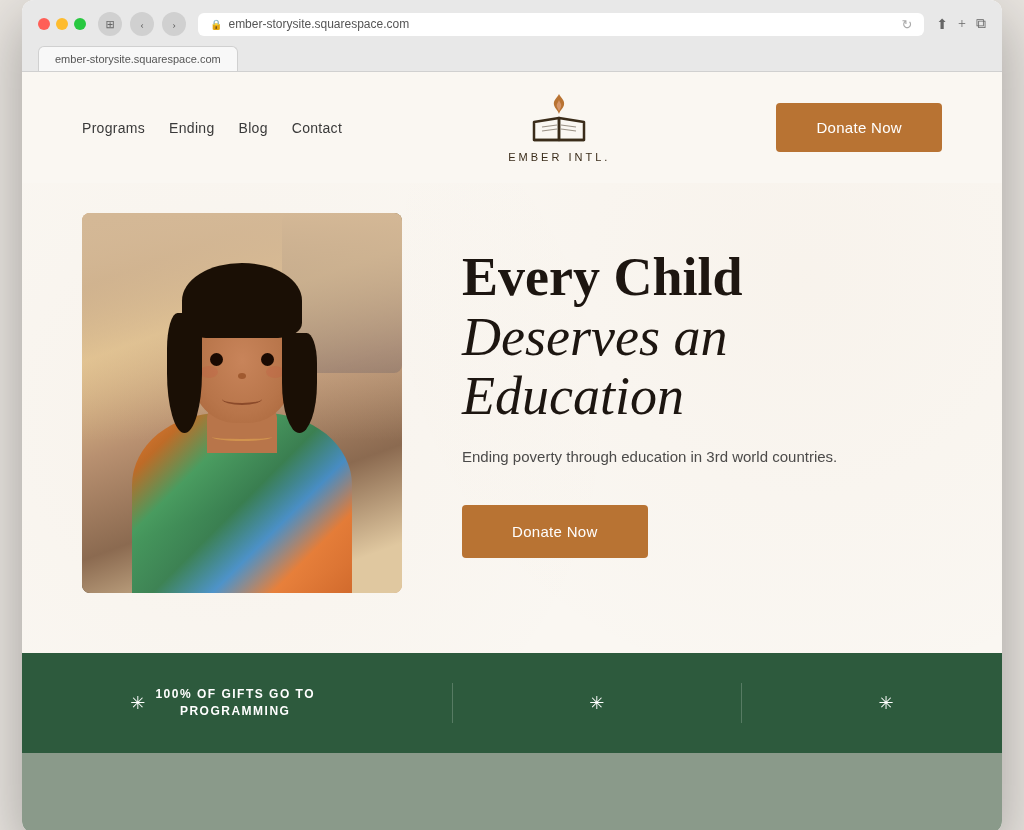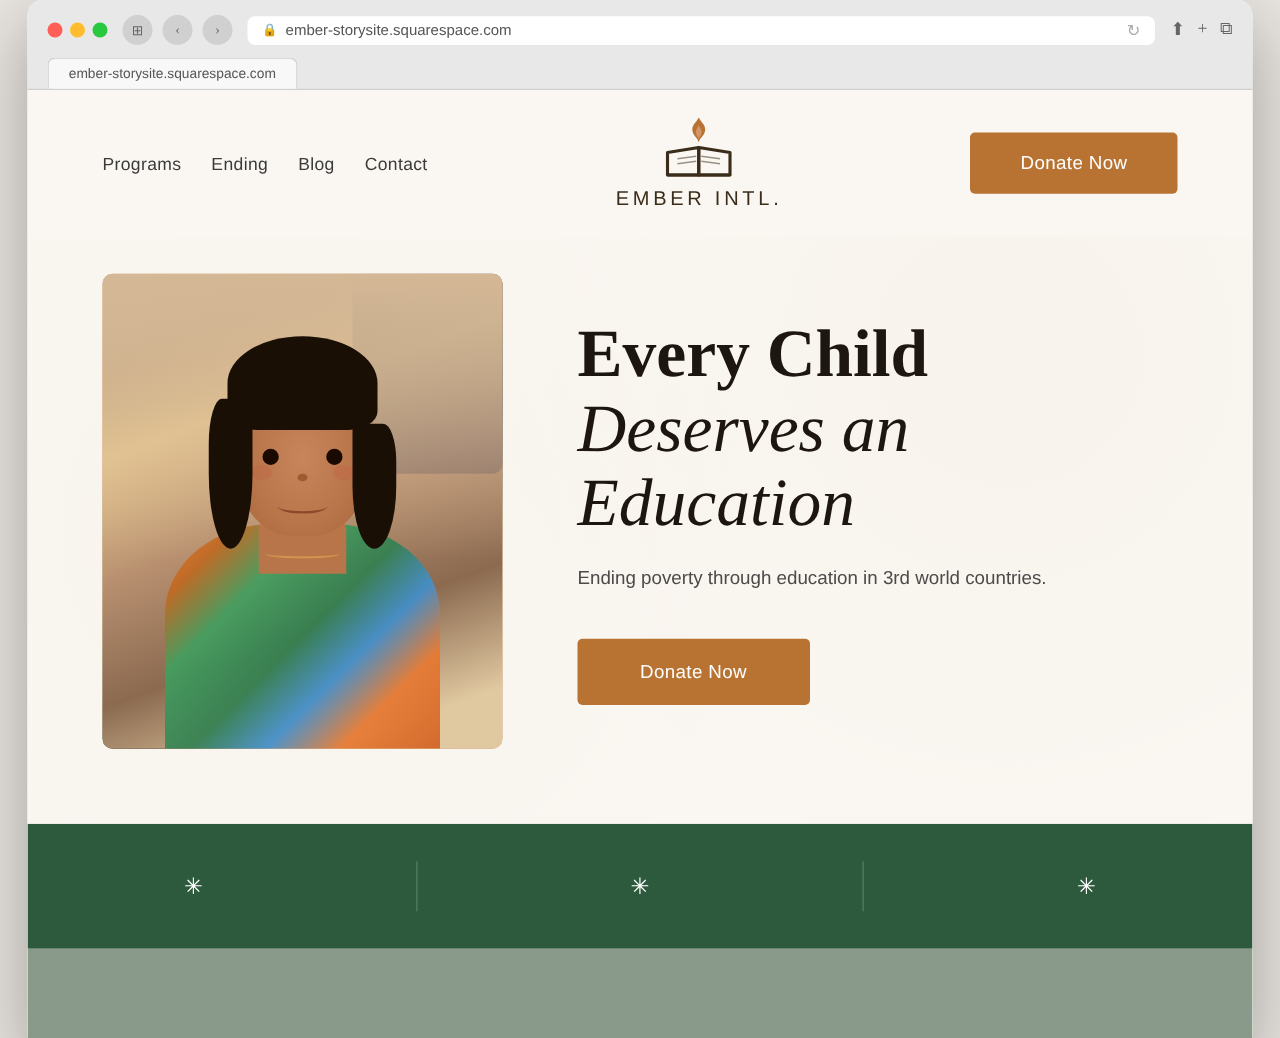--- a/index.html
+++ b/index.html
@@ -140,21 +140,21 @@
     }
 
     .site-logo {
       display: flex;
       flex-direction: column;
       align-items: center;
       gap: 2px;
     }
 
     .logo-name {
-      font-size: 16px;
+      font-size: 11px;
       font-family: -apple-system, 'Helvetica Neue', sans-serif;
       letter-spacing: 3px;
       color: #3a2c1a;
       font-weight: 500;
       margin-top: 2px;
     }
 
     .donate-btn-header {
       background: #b87333;
       color: #fff;
@@ -402,20 +402,21 @@
           <span class="italic">Education</span>
         </h1>
         <p class="hero-subtitle">Ending poverty through education in 3rd world countries.</p>
         <button class="donate-btn-hero">Donate Now</button>
       </div>
     </section>
 
     <div class="stats-bar">
       <div class="stat-item">
         <span class="stat-asterisk">✳</span>
+        <div class="stat-text">100% OF GIFTS GO TO<br>PROGRAMMING</div>
       </div>
       <div class="stat-divider"></div>
       <div class="stat-item">
         <span class="stat-asterisk">✳</span>
       </div>
       <div class="stat-divider"></div>
       <div class="stat-item">
         <span class="stat-asterisk">✳</span>
       </div>
     </div>

